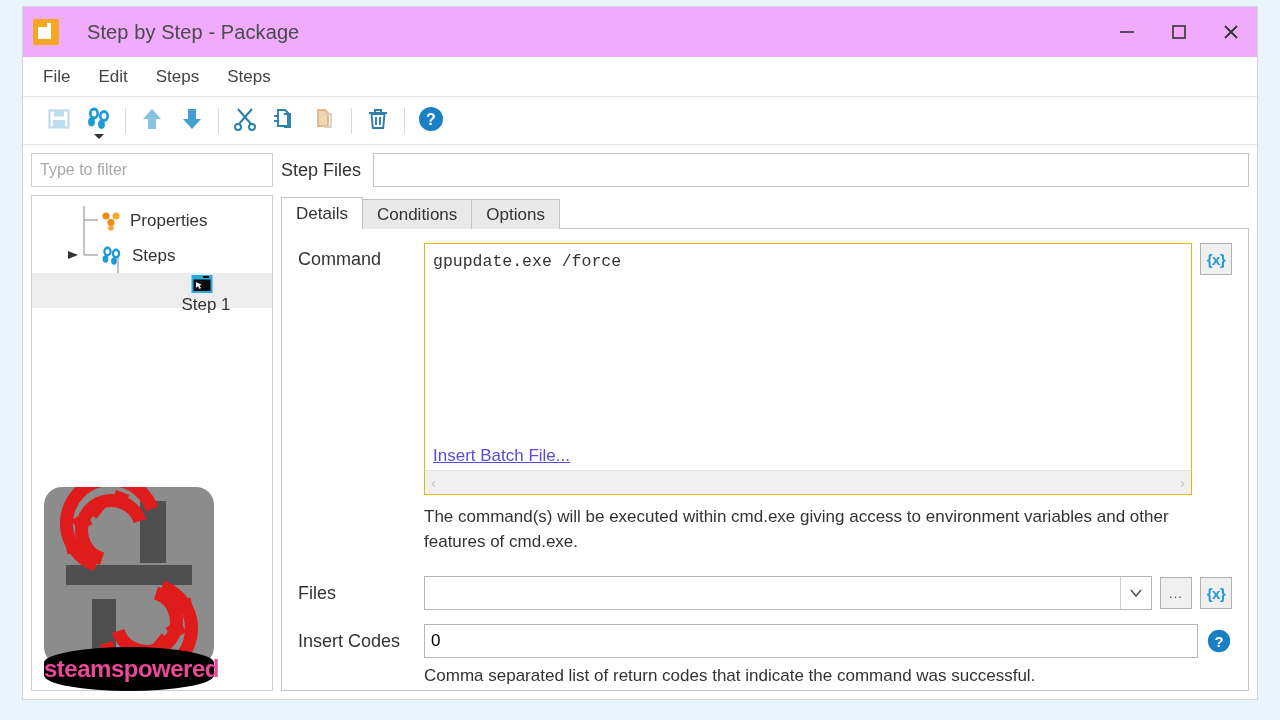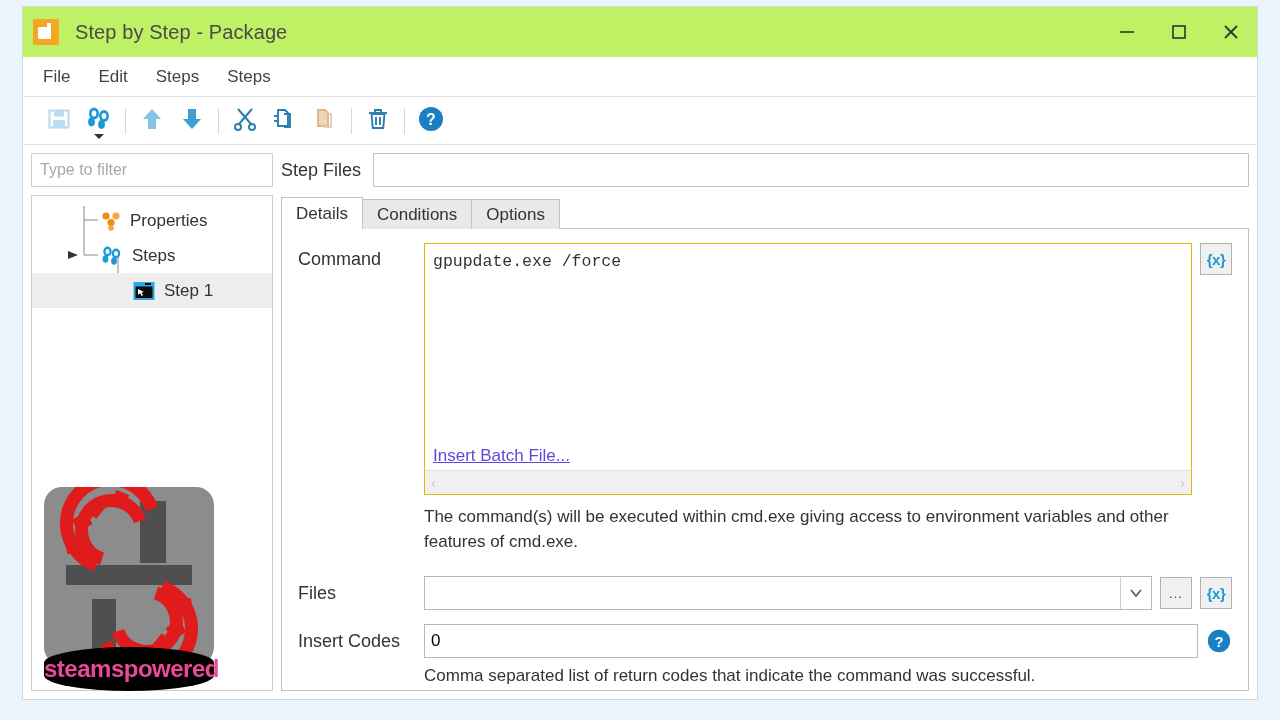--- a/index.html
+++ b/index.html
@@ -29,24 +29,25 @@
     border: 1px solid #d6d6d6;
     box-sizing: border-box;
     display: flex;
     flex-direction: column;
   }
 
   
   .titlebar {
     height: 50px;
     min-height: 50px;
-    background: #bef264;
-    display: flex;
-    align-items: center;
-    position: relative;
+    background: #f0abfc;
+    display: flex;
+    align-items: center;
+    position: relative;
+    gap: 12px;
   }
   .app-icon {
     width: 26px;
     height: 26px;
     margin-left: 10px;
     background: #f5a623;
     border-radius: 2px;
     position: relative;
     flex: 0 0 auto;
   }
@@ -188,21 +189,21 @@
   }
   .tree-row {
     display: flex;
     align-items: center;
     height: 35px;
     position: relative;
     cursor: default;
     font-size: 17px;
     color: #333;
   }
-  .tree-row.selected { background: #ededed; }
+  .tree-row.selected { background: #ededed; flex-direction: column; }
   .tree-label { white-space: nowrap; }
   .tw-icon { flex: 0 0 auto; display: flex; align-items: center; justify-content: center; }
 
   
   .tree-lines {
     position: absolute;
     left: 0; top: 0;
     width: 242px; height: 100%;
     pointer-events: none;
   }

